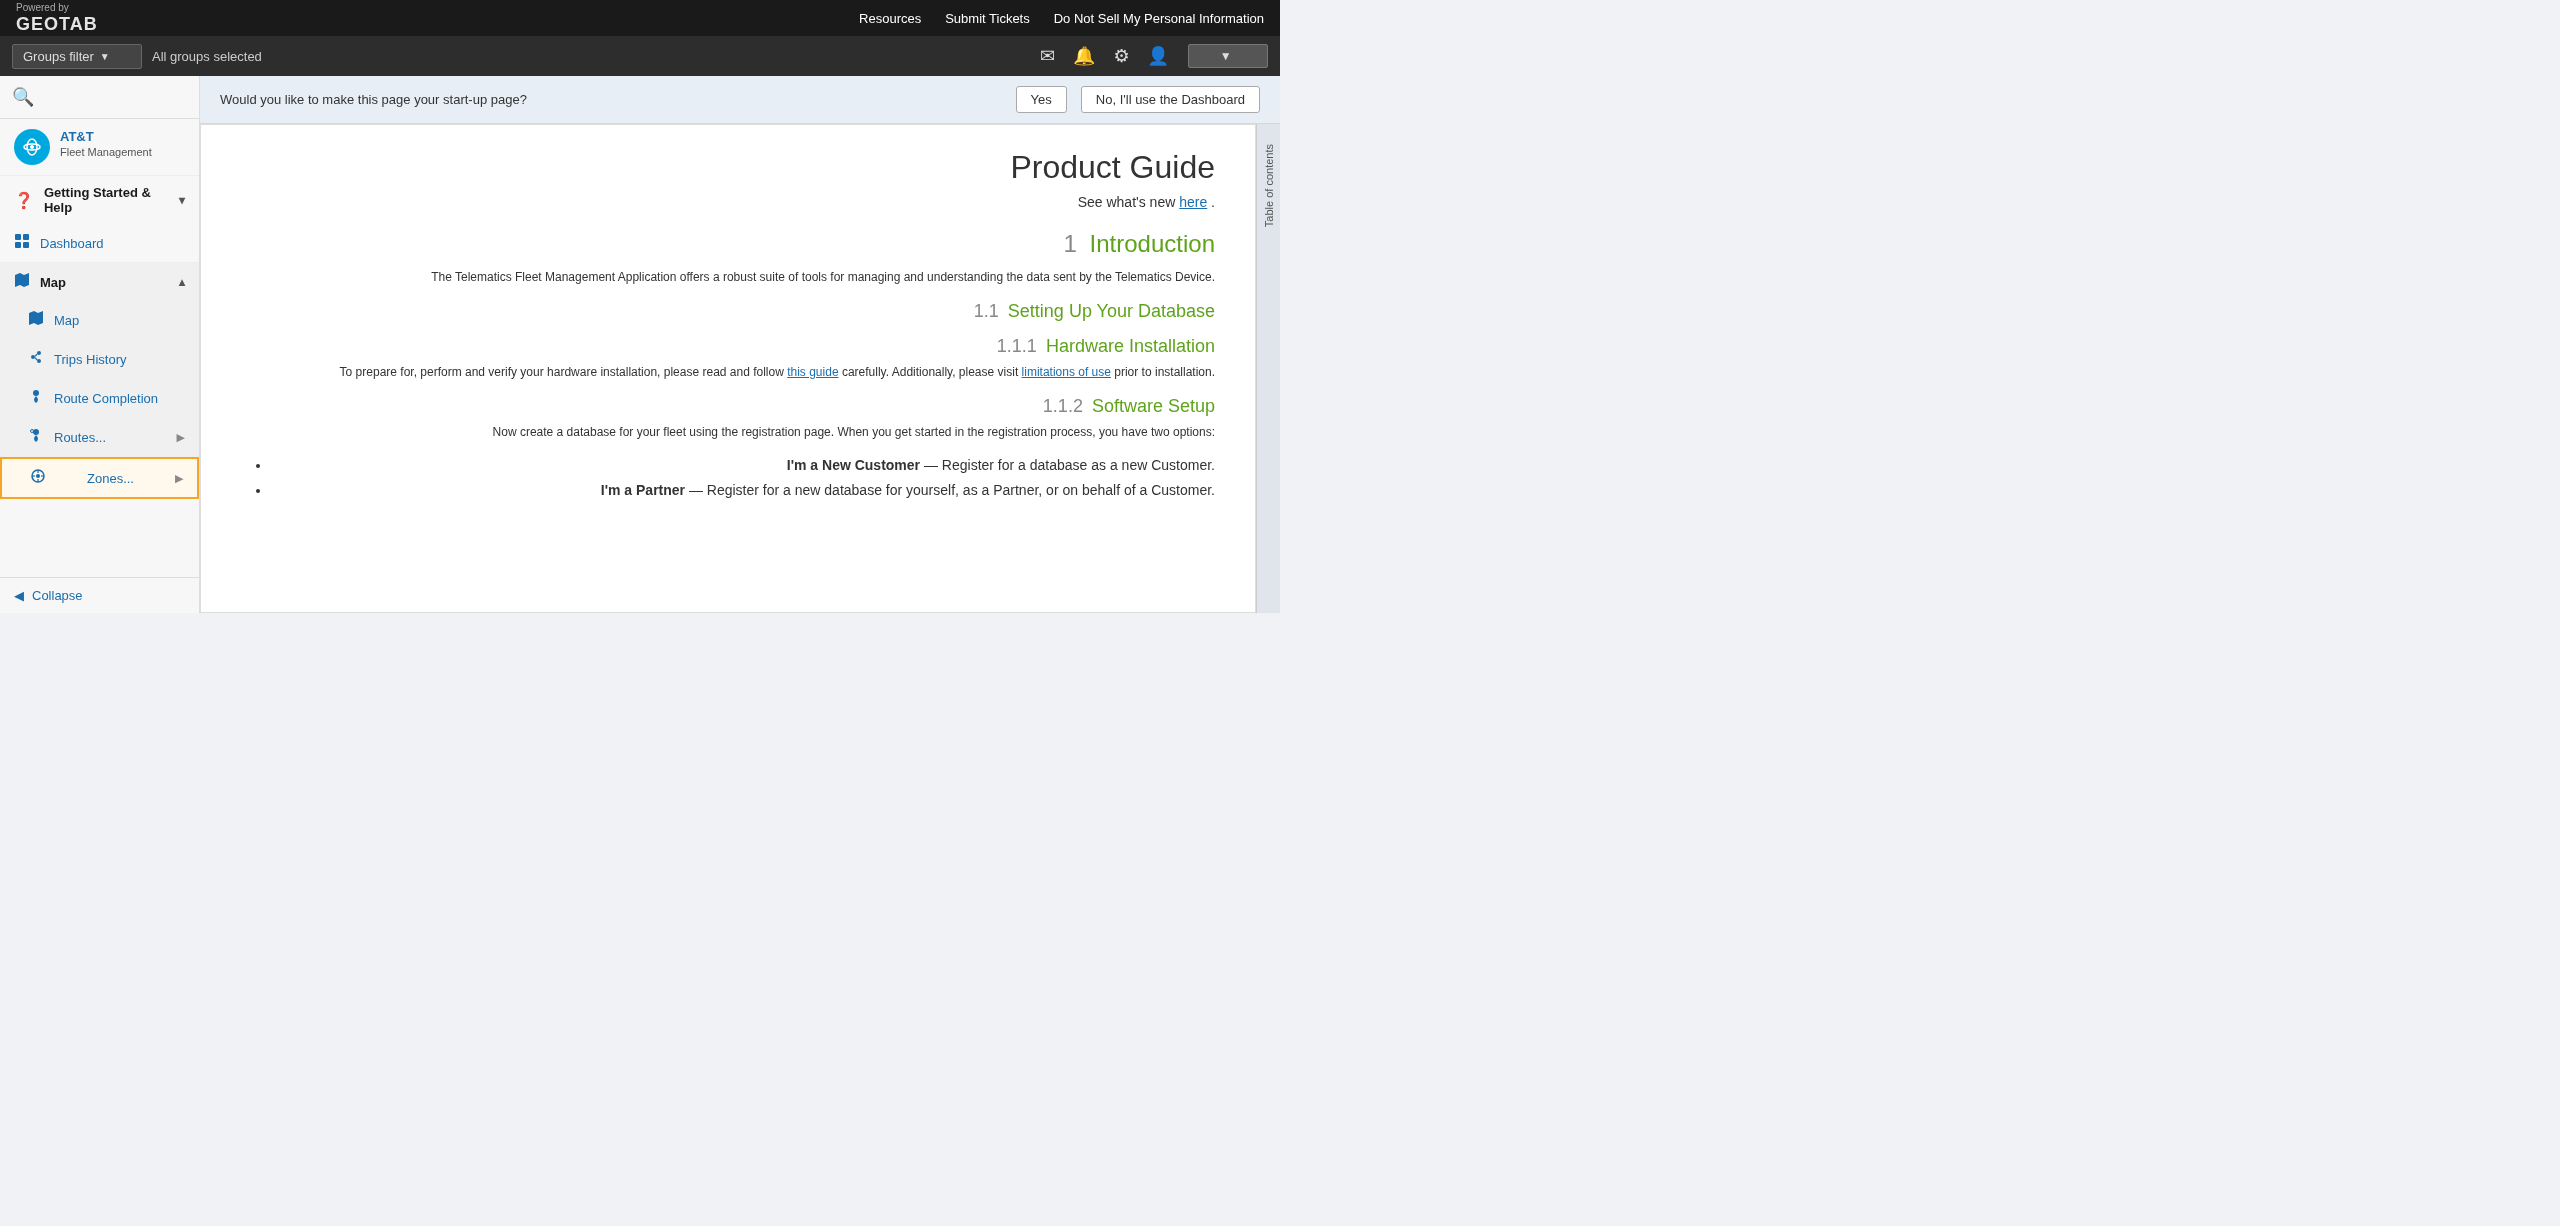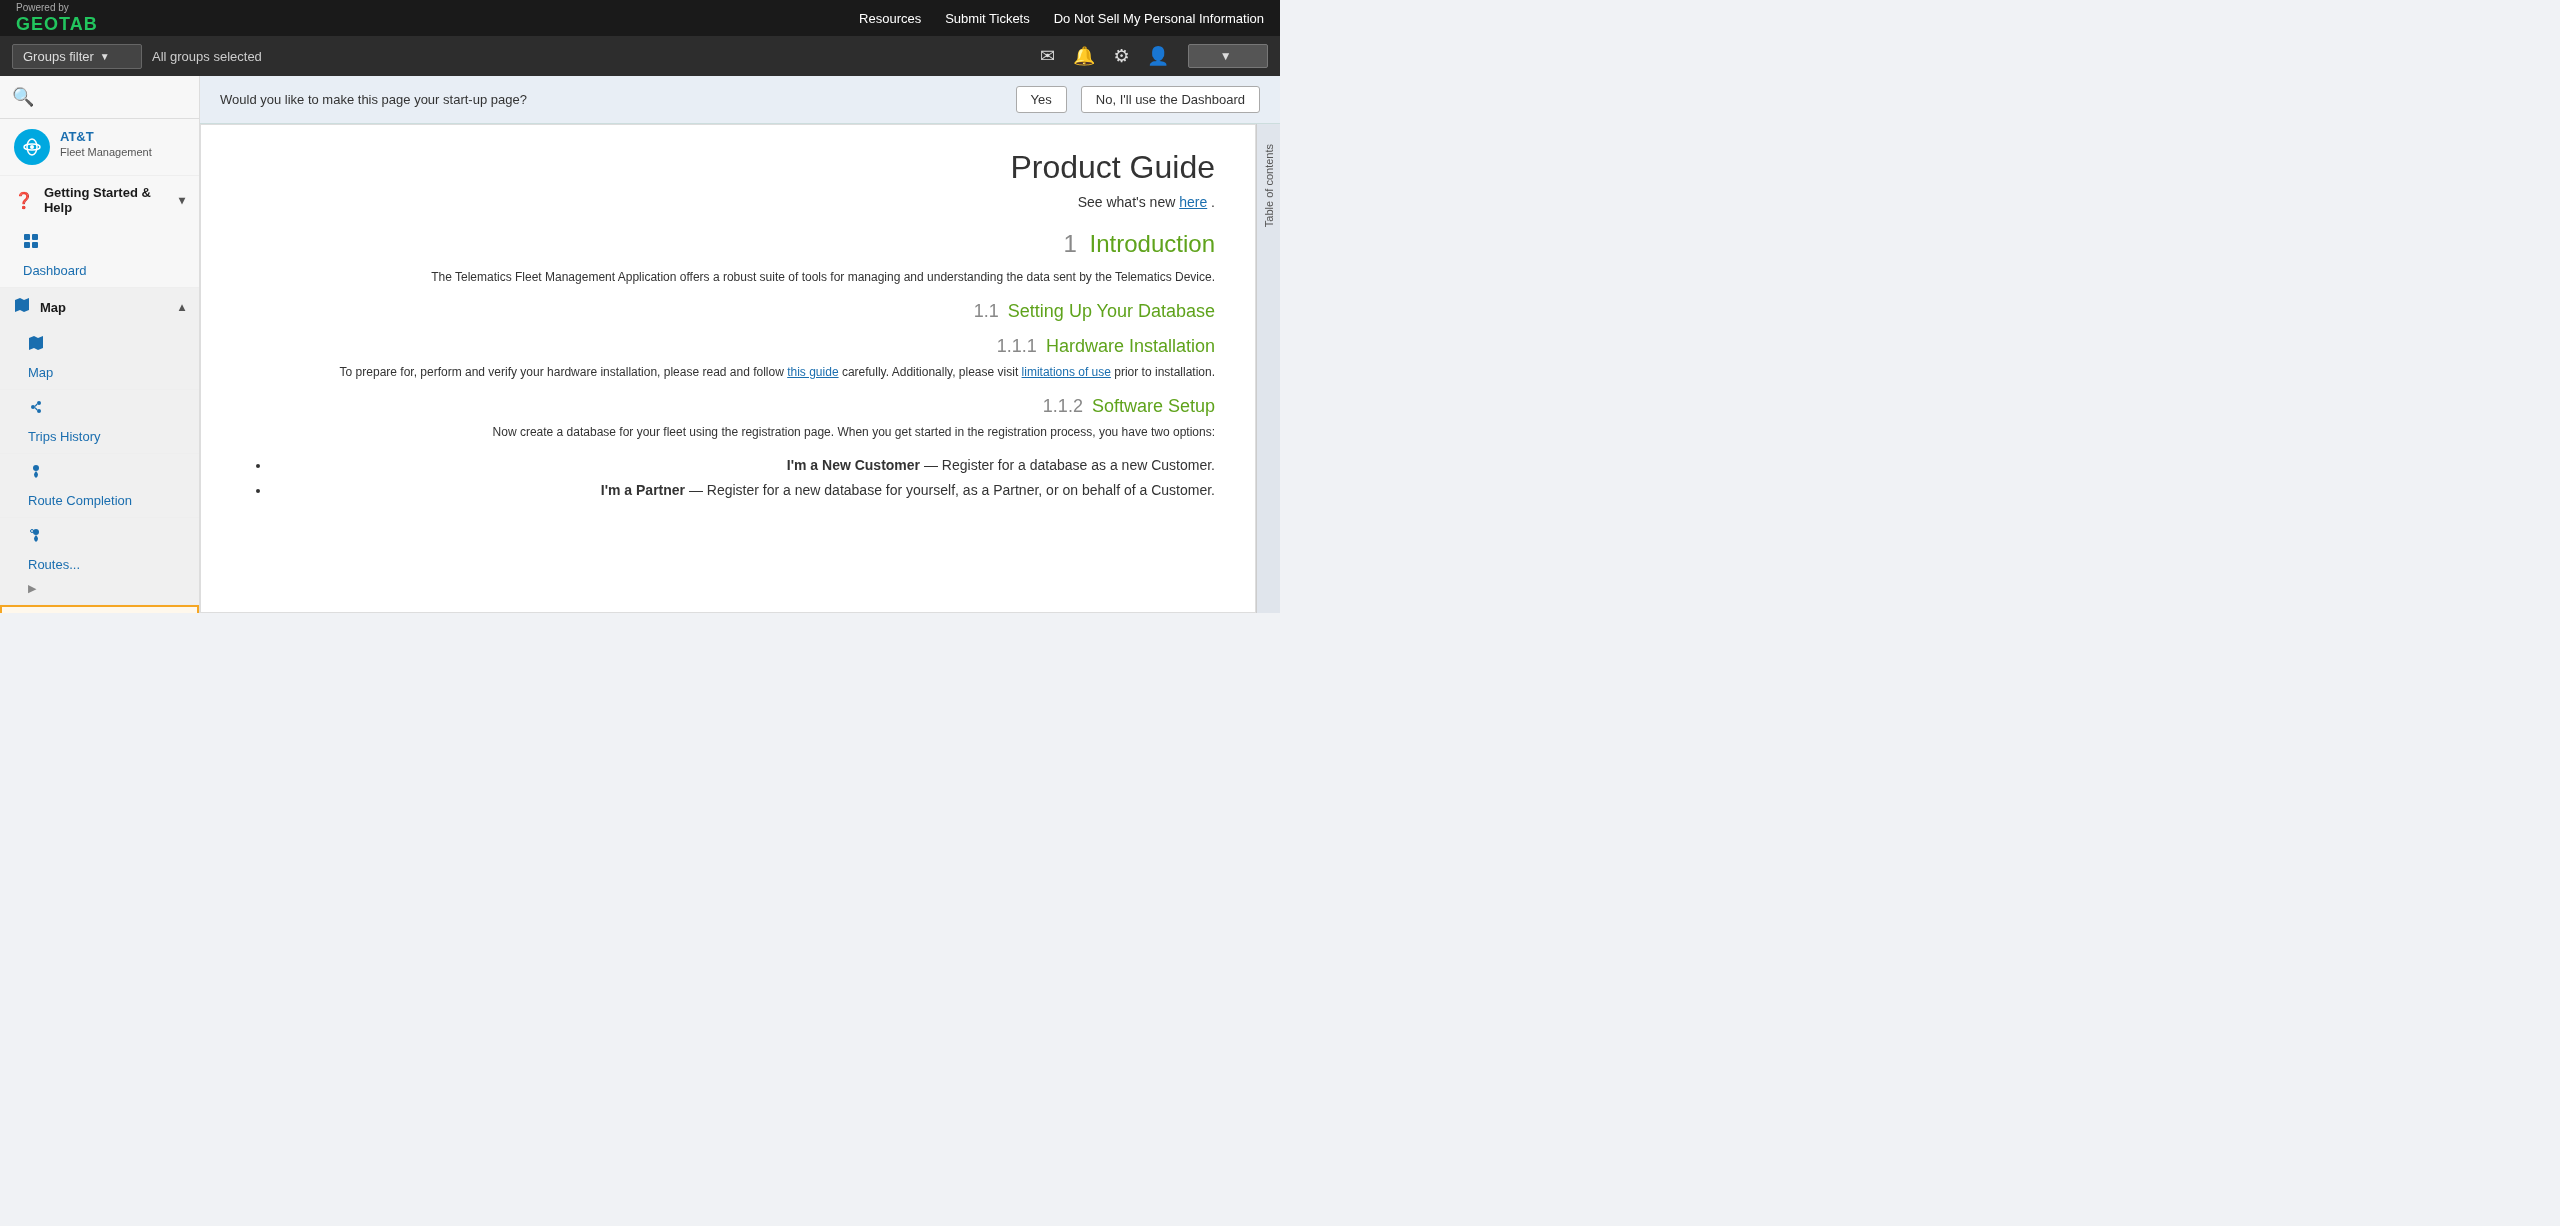--- a/index.html
+++ b/index.html
@@ -16,21 +16,21 @@
       color: #fff;
     }
     .top-bar-logo {
       display: flex;
       align-items: center;
       gap: 6px;
       font-size: 11px;
       color: #aaa;
     }
     .top-bar-logo .powered-by { font-size: 10px; color: #aaa; line-height: 1.2; }
-    .geotab-text { font-size: 18px; font-weight: bold; color: #22c55e; letter-spacing: 1px; }
+    .geotab-text { font-size: 18px; font-weight: bold; color: #e5e5e5; letter-spacing: 1px; }
     .top-bar-links {
       display: flex;
       gap: 24px;
       font-size: 13px;
       color: #fff;
     }
     .top-bar-links span { cursor: pointer; }
 
     
     .filter-bar {
@@ -119,27 +119,27 @@
       justify-content: center;
       color: #fff;
       font-size: 16px;
       font-weight: bold;
     }
     .org-name { font-size: 13px; font-weight: bold; color: #1a6eaf; line-height: 1.3; }
     .org-sub { font-size: 11px; color: #555; }
 
     .sidebar-item {
       display: flex;
-      padding: 9px 23px;
+      align-items: center;
+      padding: 9px 14px;
       gap: 10px;
       cursor: pointer;
       font-size: 13px;
       color: #1a6eaf;
       border-bottom: 1px solid #eee;
-      flex-direction: column;
     }
     .sidebar-item.highlighted {
       border: 2px solid #f5a623;
       background: #fff8ec;
       gap: 41px;
     }
     .sidebar-item .item-icon { font-size: 16px; color: #1a6eaf; }
     .sidebar-item .item-label { flex: 1; }
     .sidebar-item .item-arrow { font-size: 11px; color: #888; }
 

